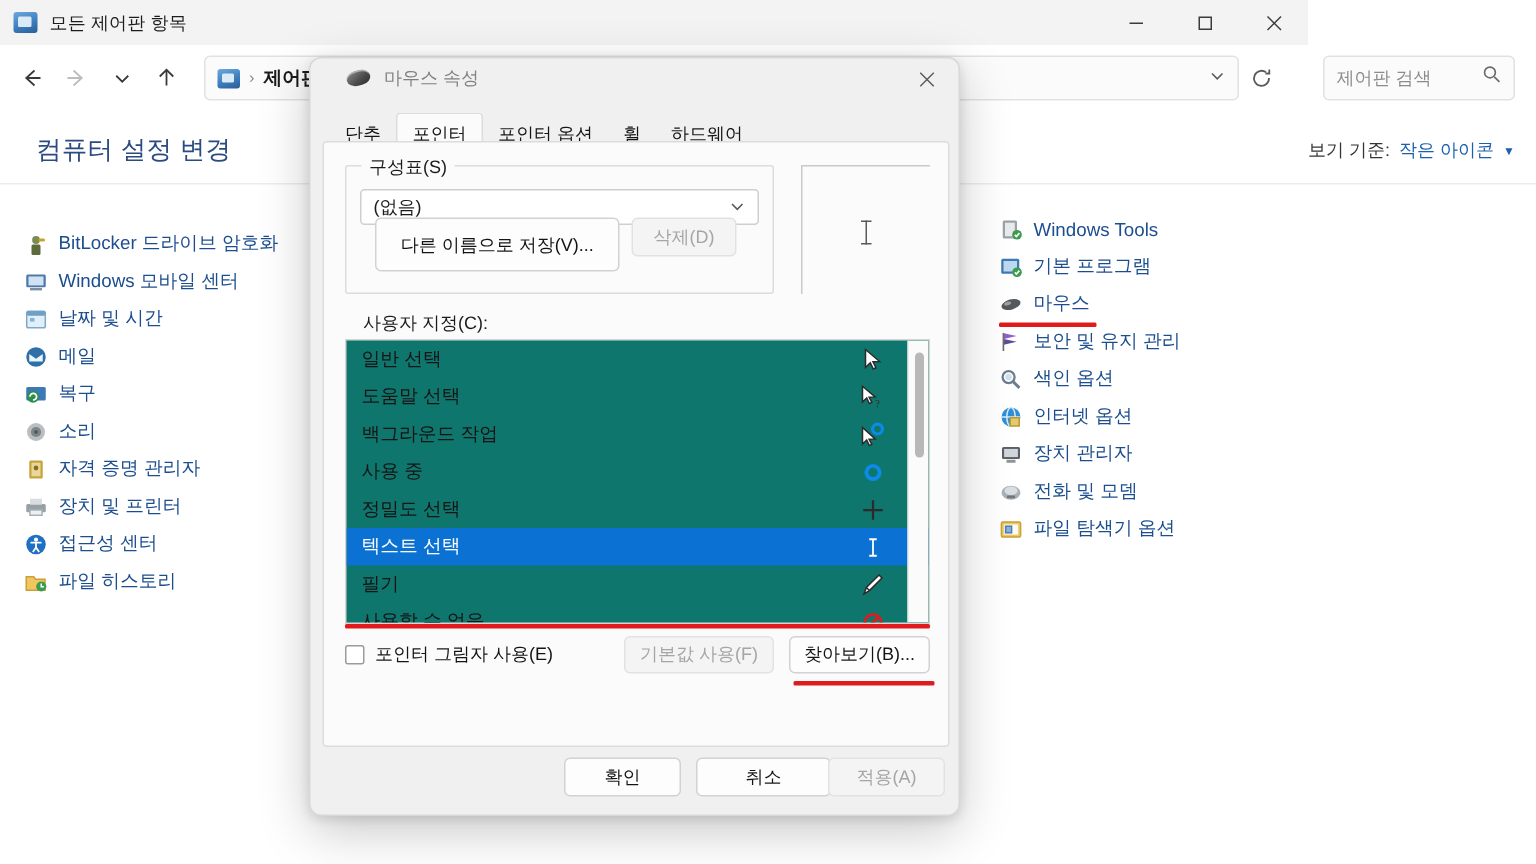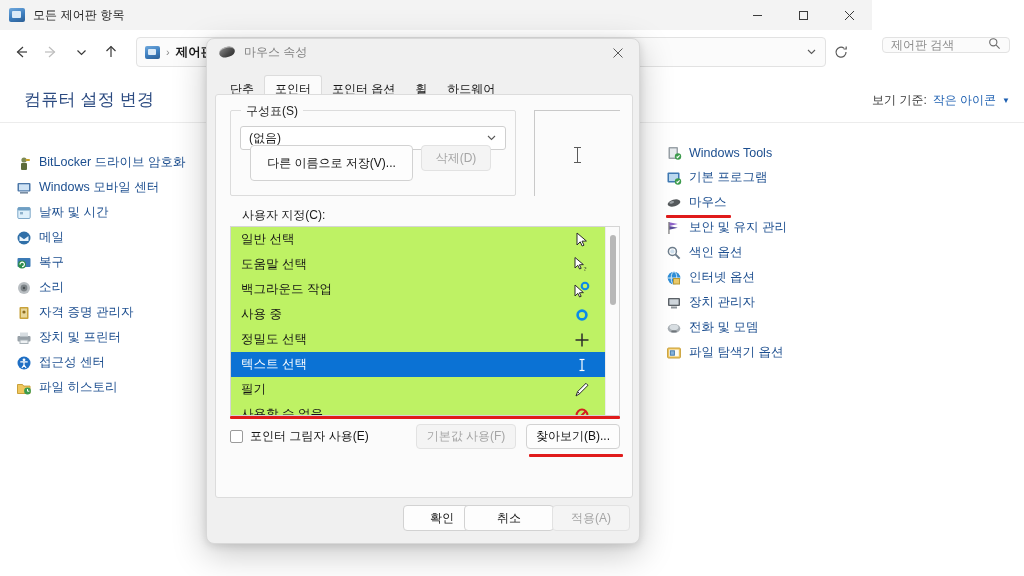--- a/index.html
+++ b/index.html
@@ -61,21 +61,21 @@
     background: #dbeaf7; border-radius: 1px;
   }
   .crumb-sep { color: #8a8a8a; font-size: 11px; }
   .crumb-txt { font-size: 12.5px; color: #1b1b1b; font-weight: 600; }
   .addr-caret { margin-left: auto; color: #5a5a5a; font-size: 10px; }
   .refresh-btn {
     width: 26px; height: 30px; display:flex; align-items:center; justify-content:center;
     color: #5a5a5a; margin-left: 2px;
   }
   .search-box {
-    position: absolute; right: 14px; top: 37px; width: 128px; height: 16px;
+    position: absolute; right: 14px; top: 37px; width: 128px; height: 30px;
     border: 1px solid #e2e2e2; border-radius: 4px; background: #fbfbfb;
     display: flex; align-items: center; padding: 0 8px;
   }
   .search-ph { font-size: 12px; color: #8c8c8c; }
   .search-ico { margin-left: auto; color: #6a6a6a; }
 
   
   .cp-head {
     position: absolute; left: 24px; top: 88px;
     font-size: 17px; color: #2b4a80; letter-spacing: .2px;
@@ -105,21 +105,21 @@
   }
 
   
   .dlg {
     position: absolute; left: 206px; top: 38px; width: 434px; height: 506px;
     background: #f0f0f0; border-radius: 8px;
     border: 1px solid #d8d8d8;
     box-shadow: 0 10px 34px rgba(0,0,0,.22), 0 2px 8px rgba(0,0,0,.12);
     overflow: hidden;
   }
-  .dlg-tb { height: 26px; display: flex; align-items: center; padding-left: 12px; }
+  .dlg-tb { height: 26px; display: flex; align-items: center; padding-left: 24px; }
   .dlg-mouse-ico {
     width: 16px; height: 10px; flex: none;
     background: linear-gradient(150deg,#8d8d8d,#4a4a4a 60%,#2f2f2f);
     border-radius: 8px/6px; transform: rotate(-14deg);
     box-shadow: inset 0 1px 0 rgba(255,255,255,.45);
   }
   .dlg-title { margin-left: 9px; font-size: 12px; color: #808080; }
   .dlg-close {
     position: absolute; right: 0; top: 0; width: 42px; height: 28px;
     display: flex; align-items: center; justify-content: center; color: #5a5a5a;
@@ -176,21 +176,21 @@
   }
   .ibeam-big::before, .ibeam-big::after {
     content: ""; position: absolute; left: -3px; width: 7px; height: 1px; background: #5a5a5a;
   }
   .ibeam-big::before { top: 0; }
   .ibeam-big::after  { bottom: 0; }
 
   .list-lbl { position: absolute; left: 26px; top: 112px; font-size: 12px; color: #1b1b1b; }
   .listbox {
     position: absolute; left: 14px; top: 131px; width: 390px; height: 190px;
-    background: #bef264; border: 1px solid #d5d5d5; overflow: hidden;
+    background: #0f766e; border: 1px solid #d5d5d5; overflow: hidden;
   }
   .lrow {
     position: relative; height: 25px; display: flex; align-items: center;
     padding-left: 10px; font-size: 12.5px; color: #141414;
   }
   .lrow.sel { background: #0b72d4; color: #ffffff; }
   .lrow .cur {
     position: absolute; right: 26px; top: 0; height: 25px; width: 22px;
     display: flex; align-items: center; justify-content: center;
   }
@@ -207,21 +207,21 @@
     position: absolute; left: 14px; top: 333px; display: flex; align-items: center; gap: 7px;
     font-size: 12px; color: #141414;
   }
   .chkbox {
     width: 13px; height: 13px; border: 1px solid #9b9b9b; border-radius: 2px; background: #fff;
   }
   .btn-default { position: absolute; left: 200px; top: 329px; width: 100px; height: 25px; }
   .btn-browse  { position: absolute; left: 310px; top: 329px; width: 94px; height: 25px; }
 
   .dlg-footer { position: absolute; left: 0; bottom: 0; width: 434px; height: 46px; }
-  .btn-ok     { position: absolute; left: 169px; top: 8px; width: 78px; height: 26px; margin-left: 27px; }
+  .btn-ok     { position: absolute; left: 169px; top: 8px; width: 78px; height: 26px; }
   .btn-cancel { position: absolute; left: 257px; top: 8px; width: 90px; height: 26px; }
   .btn-apply  { position: absolute; left: 345px; top: 8px; width: 78px; height: 26px; }
 
   svg.cur-g { display:block; }
 </style>
 </head>
 <body>
 
 <div id="root">
 

